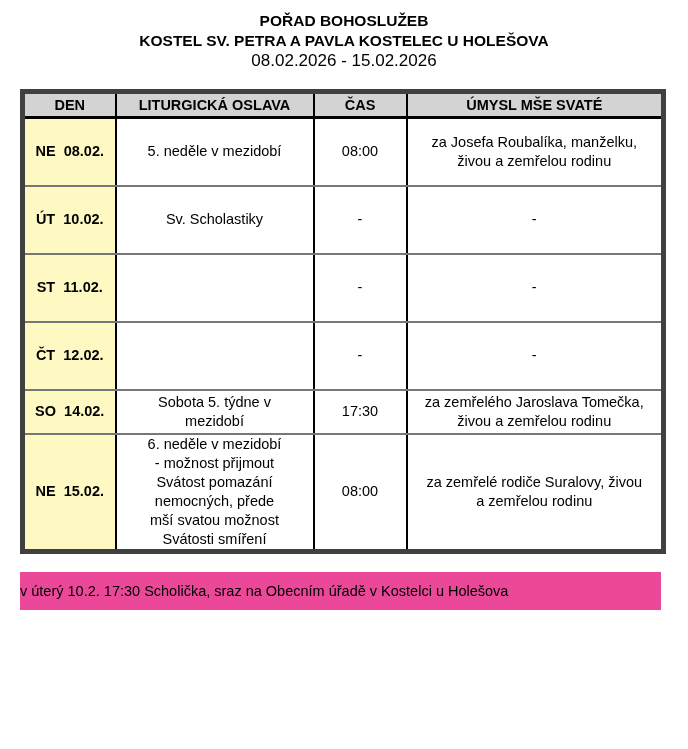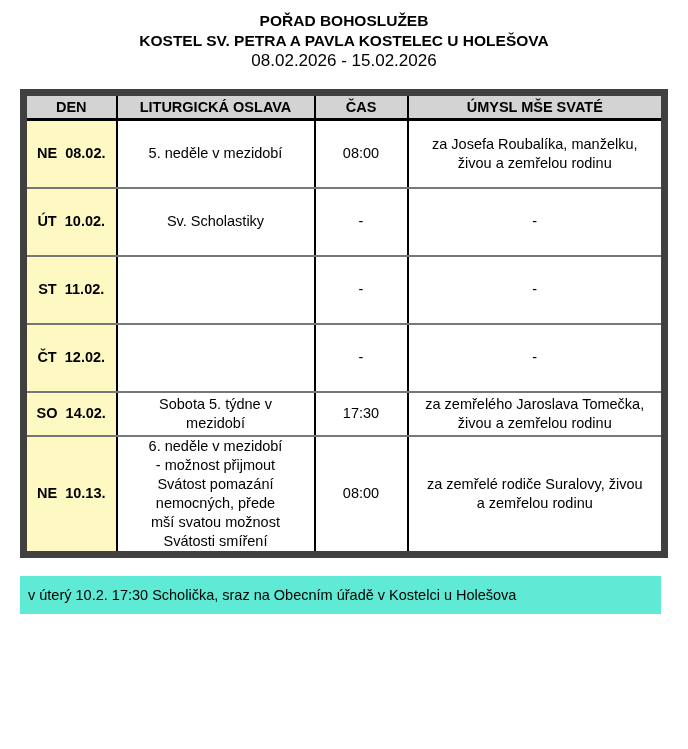--- a/index.html
+++ b/index.html
@@ -27,21 +27,21 @@
   }
   .doc-daterange {
     font-size: 17px;
     line-height: 20px;
   }
   table.schedule {
     border-collapse: collapse;
     table-layout: fixed;
     margin: 18px 0 0 20px;
     width: 641px;
-    border: 7px solid #404040;
+    border: 5px solid #404040;
   }
   table.schedule th {
     background: #d3d3d3;
     font-size: 14.5px;
     font-weight: bold;
     height: 22px;
     padding: 0;
     border: 2px solid #000000;
     border-bottom: 3px solid #000000;
     overflow: hidden;
@@ -72,24 +72,23 @@
     overflow: hidden;
     line-height: 19px;
   }
   td.oslava .cin { padding: 0 29px; }
   td.umysl  .cin { padding: 0 14px; }
   .footer-bar {
     box-sizing: border-box;
     margin: 18px 0 0 20px;
     width: 641px;
     height: 38px;
-    background: #5eead4;
+    background: #ec4899;
     display: flex;
     align-items: center;
-    padding-left: 8px;
     font-size: 14.5px;
   }
 </style>
 </head>
 <body>
 
 <div class="page">
 
   <div class="doc-header">
     <div class="doc-title">POŘAD BOHOSLUŽEB</div>
@@ -167,21 +166,21 @@
             <div class="cin">Sobota 5. týdne v mezidobí</div>
           </td>
         <td class="cas">
             <div class="cin">17:30</div>
           </td>
         <td class="umysl">
             <div class="cin">za zemřelého Jaroslava Tomečka, živou a zemřelou rodinu</div>
           </td>
       </tr>
       <tr class="r-xtall">
-        <td class="den"><div class="cin">NE  10.13.</div></td>
+        <td class="den"><div class="cin">NE  15.02.</div></td>
         <td class="oslava">
             <div class="cin">6. neděle v mezidobí - možnost přijmout Svátost pomazání nemocných, přede mší svatou možnost Svátosti smíření</div>
           </td>
         <td class="cas">
             <div class="cin">08:00</div>
           </td>
         <td class="umysl">
             <div class="cin">za zemřelé rodiče Suralovy, živou a zemřelou rodinu</div>
           </td>
       </tr>

